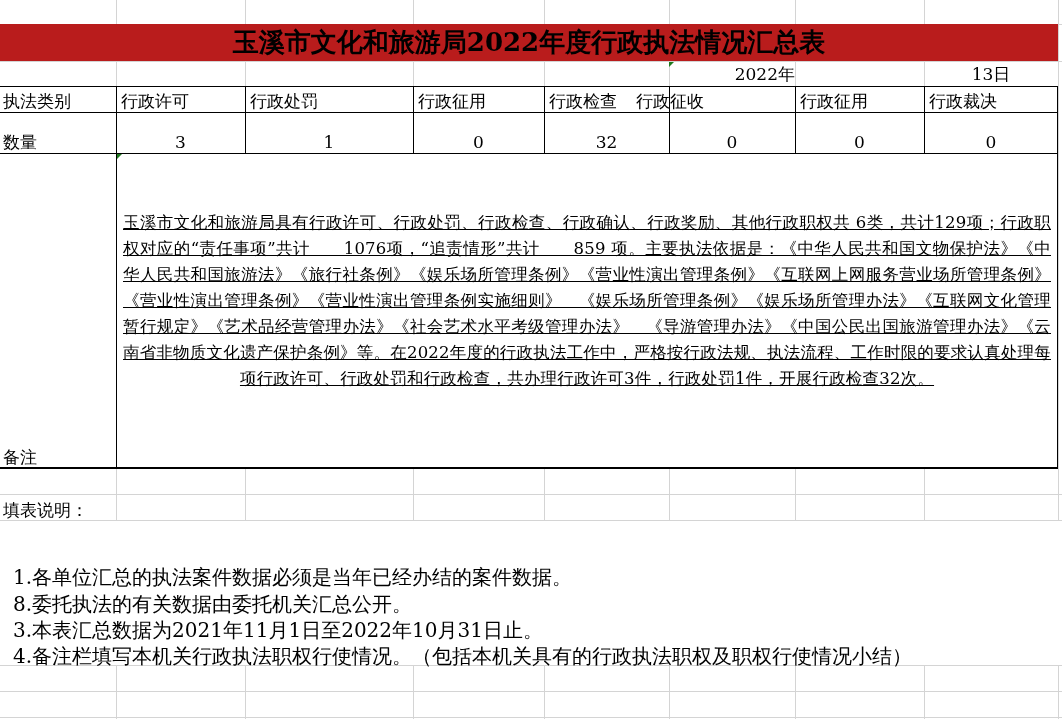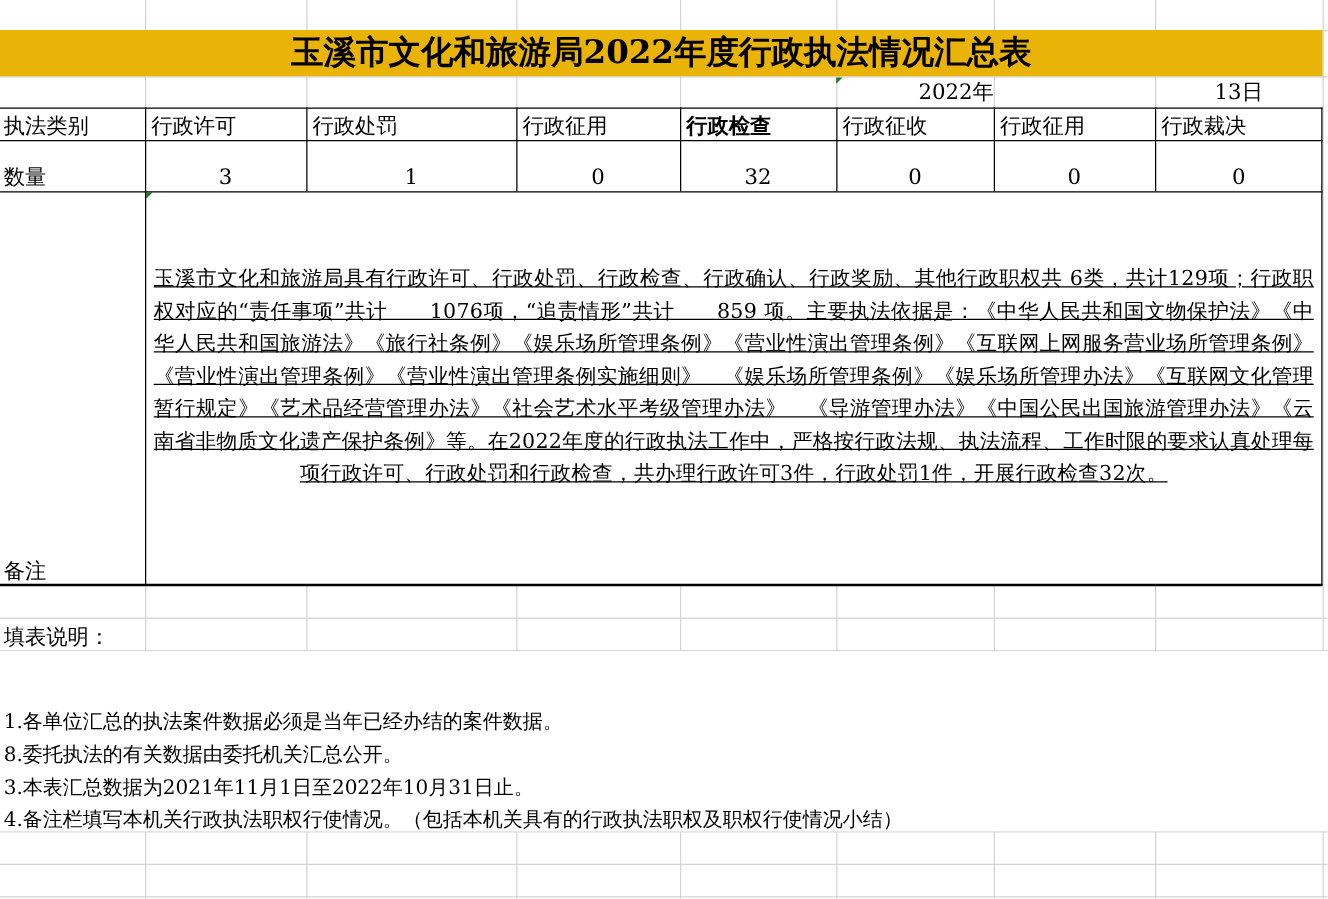--- a/index.html
+++ b/index.html
@@ -3,27 +3,27 @@
 <meta charset="utf-8">
 <style>
   html, body { margin:0; padding:0; background:#ffffff; }
   body { width:1062px; height:719px; position:relative; overflow:hidden;
          font-family:"DejaVu Serif","Liberation Serif",serif; color:#000; }
   .grid-v { position:absolute; top:0; width:1px; background:#d4d4d4; }
   .grid-h { position:absolute; left:0; height:1px; background:#d4d4d4; }
   .cell { position:absolute; box-sizing:border-box; font-size:17px; line-height:20px; white-space:nowrap;text-align:right; }
   .title { position:absolute; left:0; top:24px; width:1058px; height:37px;
            text-align:center; font-size:26px; line-height:37px; font-weight:bold;
-           font-family:"DejaVu Serif","Liberation Serif",serif; background:#eab308; }
+           font-family:"DejaVu Serif","Liberation Serif",serif; background:#b91c1c; }
   .bline { position:absolute; background:#000; }
   .tri { position:absolute; width:0; height:0; border-top:5px solid #1f7a1f; border-right:5px solid transparent; }
   .remark { position:absolute; left:117px; top:154px; width:940px; height:313px; background:#fff; }
   .remark-text { position:absolute; left:6px; top:56px; width:928px; font-size:16.5px; line-height:26px;
                  text-align:justify; text-align-last:center; white-space:normal; letter-spacing:0.2px;text-decoration:underline; }
-  .note { position:absolute; left:3px; font-size:16px; line-height:20px; white-space:nowrap; }
+  .note { position:absolute; left:13px; font-size:20px; line-height:20px; white-space:nowrap; }
   .whiteband { position:absolute; background:#fff; }
 </style>
 </head>
 <body>
 
 <div>
   <div class="grid-v" style="left:116px;height:719px;"></div>
   <div class="grid-v" style="left:245px;height:719px;"></div>
   <div class="grid-v" style="left:413px;height:719px;"></div>
   <div class="grid-v" style="left:544px;height:719px;"></div>
@@ -48,22 +48,22 @@
 <div class="cell" style="left:924px;top:64px;width:134px;text-align:center;">13日</div>
 
 <div>
 
   <div class="whiteband" style="left:0;top:86px;width:1058px;height:382px;"></div>
 
   <div class="cell" style="left:3px;top:91px;">执法类别</div>
   <div class="cell" style="left:121px;top:91px;">行政许可</div>
   <div class="cell" style="left:250px;top:91px;">行政处罚</div>
   <div class="cell" style="left:418px;top:91px;">行政征用</div>
-  <div class="cell" style="left:549px;top:91px;font-weight:bold;">行政检查</div>
-  <div class="cell" style="left:674px;top:91px;">行政征收</div>
+  <div class="cell" style="left:549px;top:91px;">行政检查</div>
+  <div class="cell" style="left:636px;top:91px;">行政征收</div>
   <div class="cell" style="left:800px;top:91px;">行政征用</div>
   <div class="cell" style="left:929px;top:91px;">行政裁决</div>
 
   <div class="cell" style="left:3px;top:132px;">数量</div>
   <div class="cell" style="left:116px;top:132px;width:129px;text-align:center;">3</div>
   <div class="cell" style="left:245px;top:132px;width:168px;text-align:center;">1</div>
   <div class="cell" style="left:413px;top:132px;width:131px;text-align:center;">0</div>
   <div class="cell" style="left:544px;top:132px;width:125px;text-align:center;">32</div>
   <div class="cell" style="left:669px;top:132px;width:126px;text-align:center;">0</div>
   <div class="cell" style="left:795px;top:132px;width:129px;text-align:center;">0</div>

